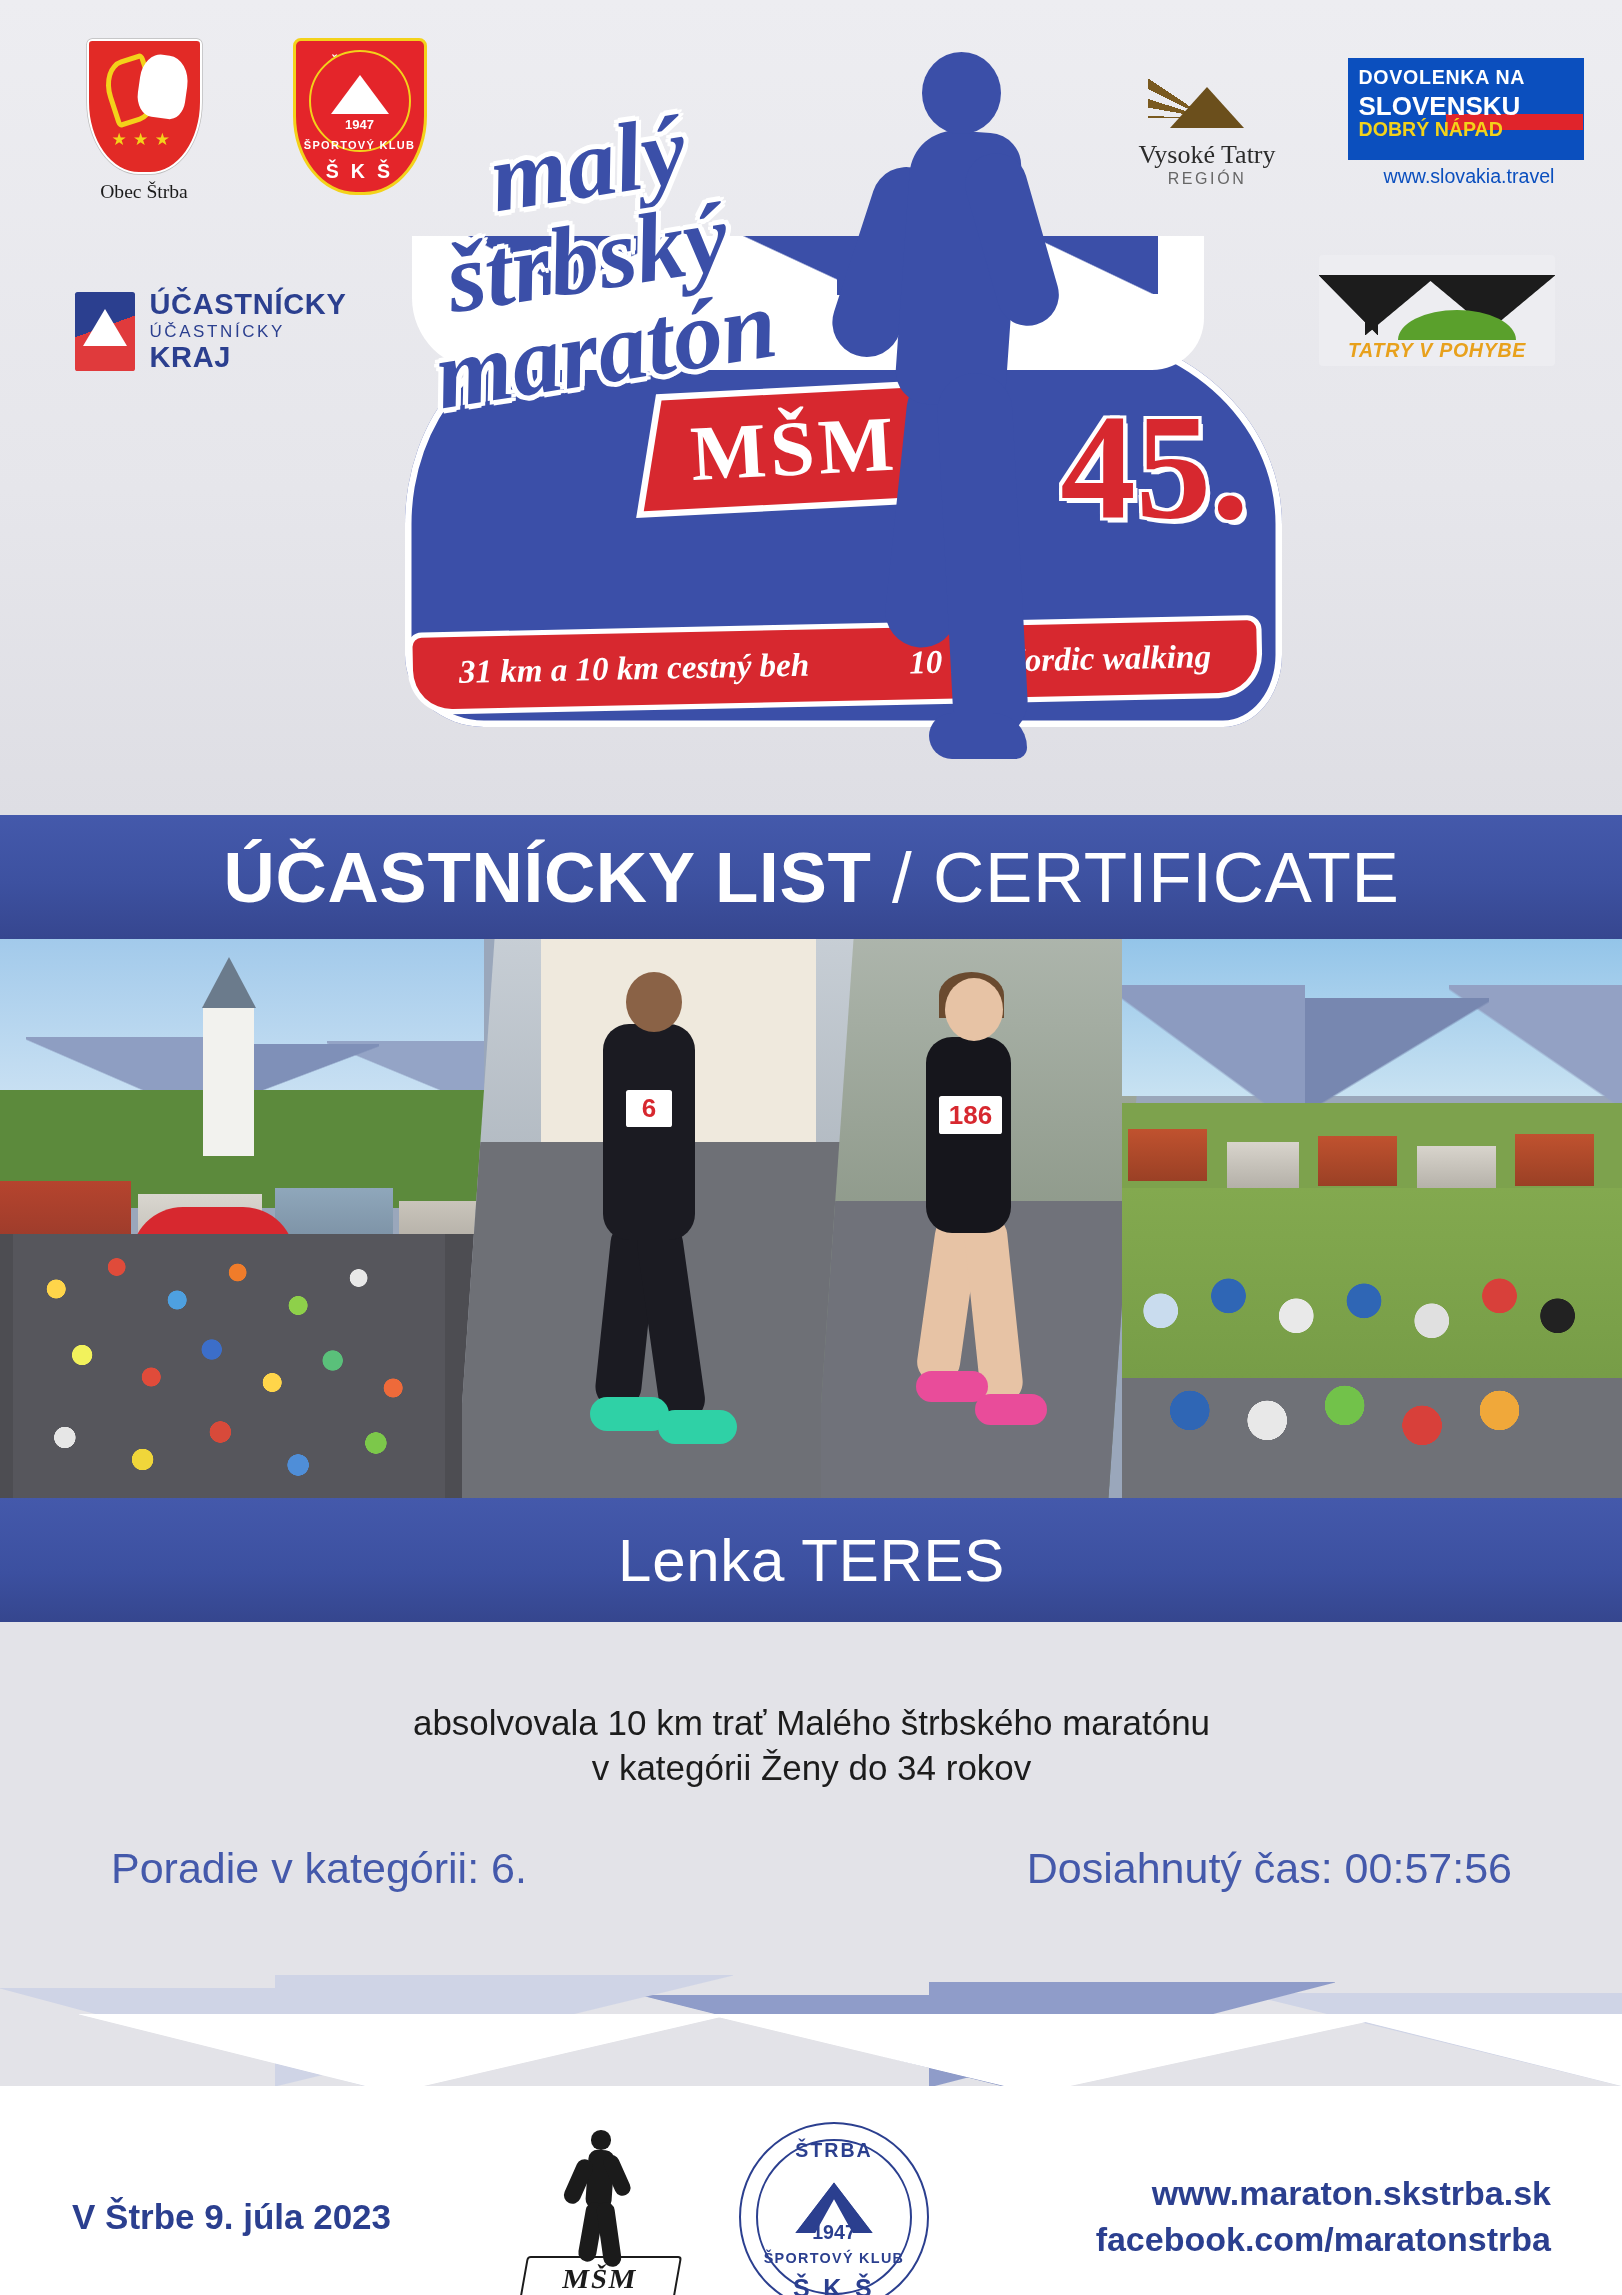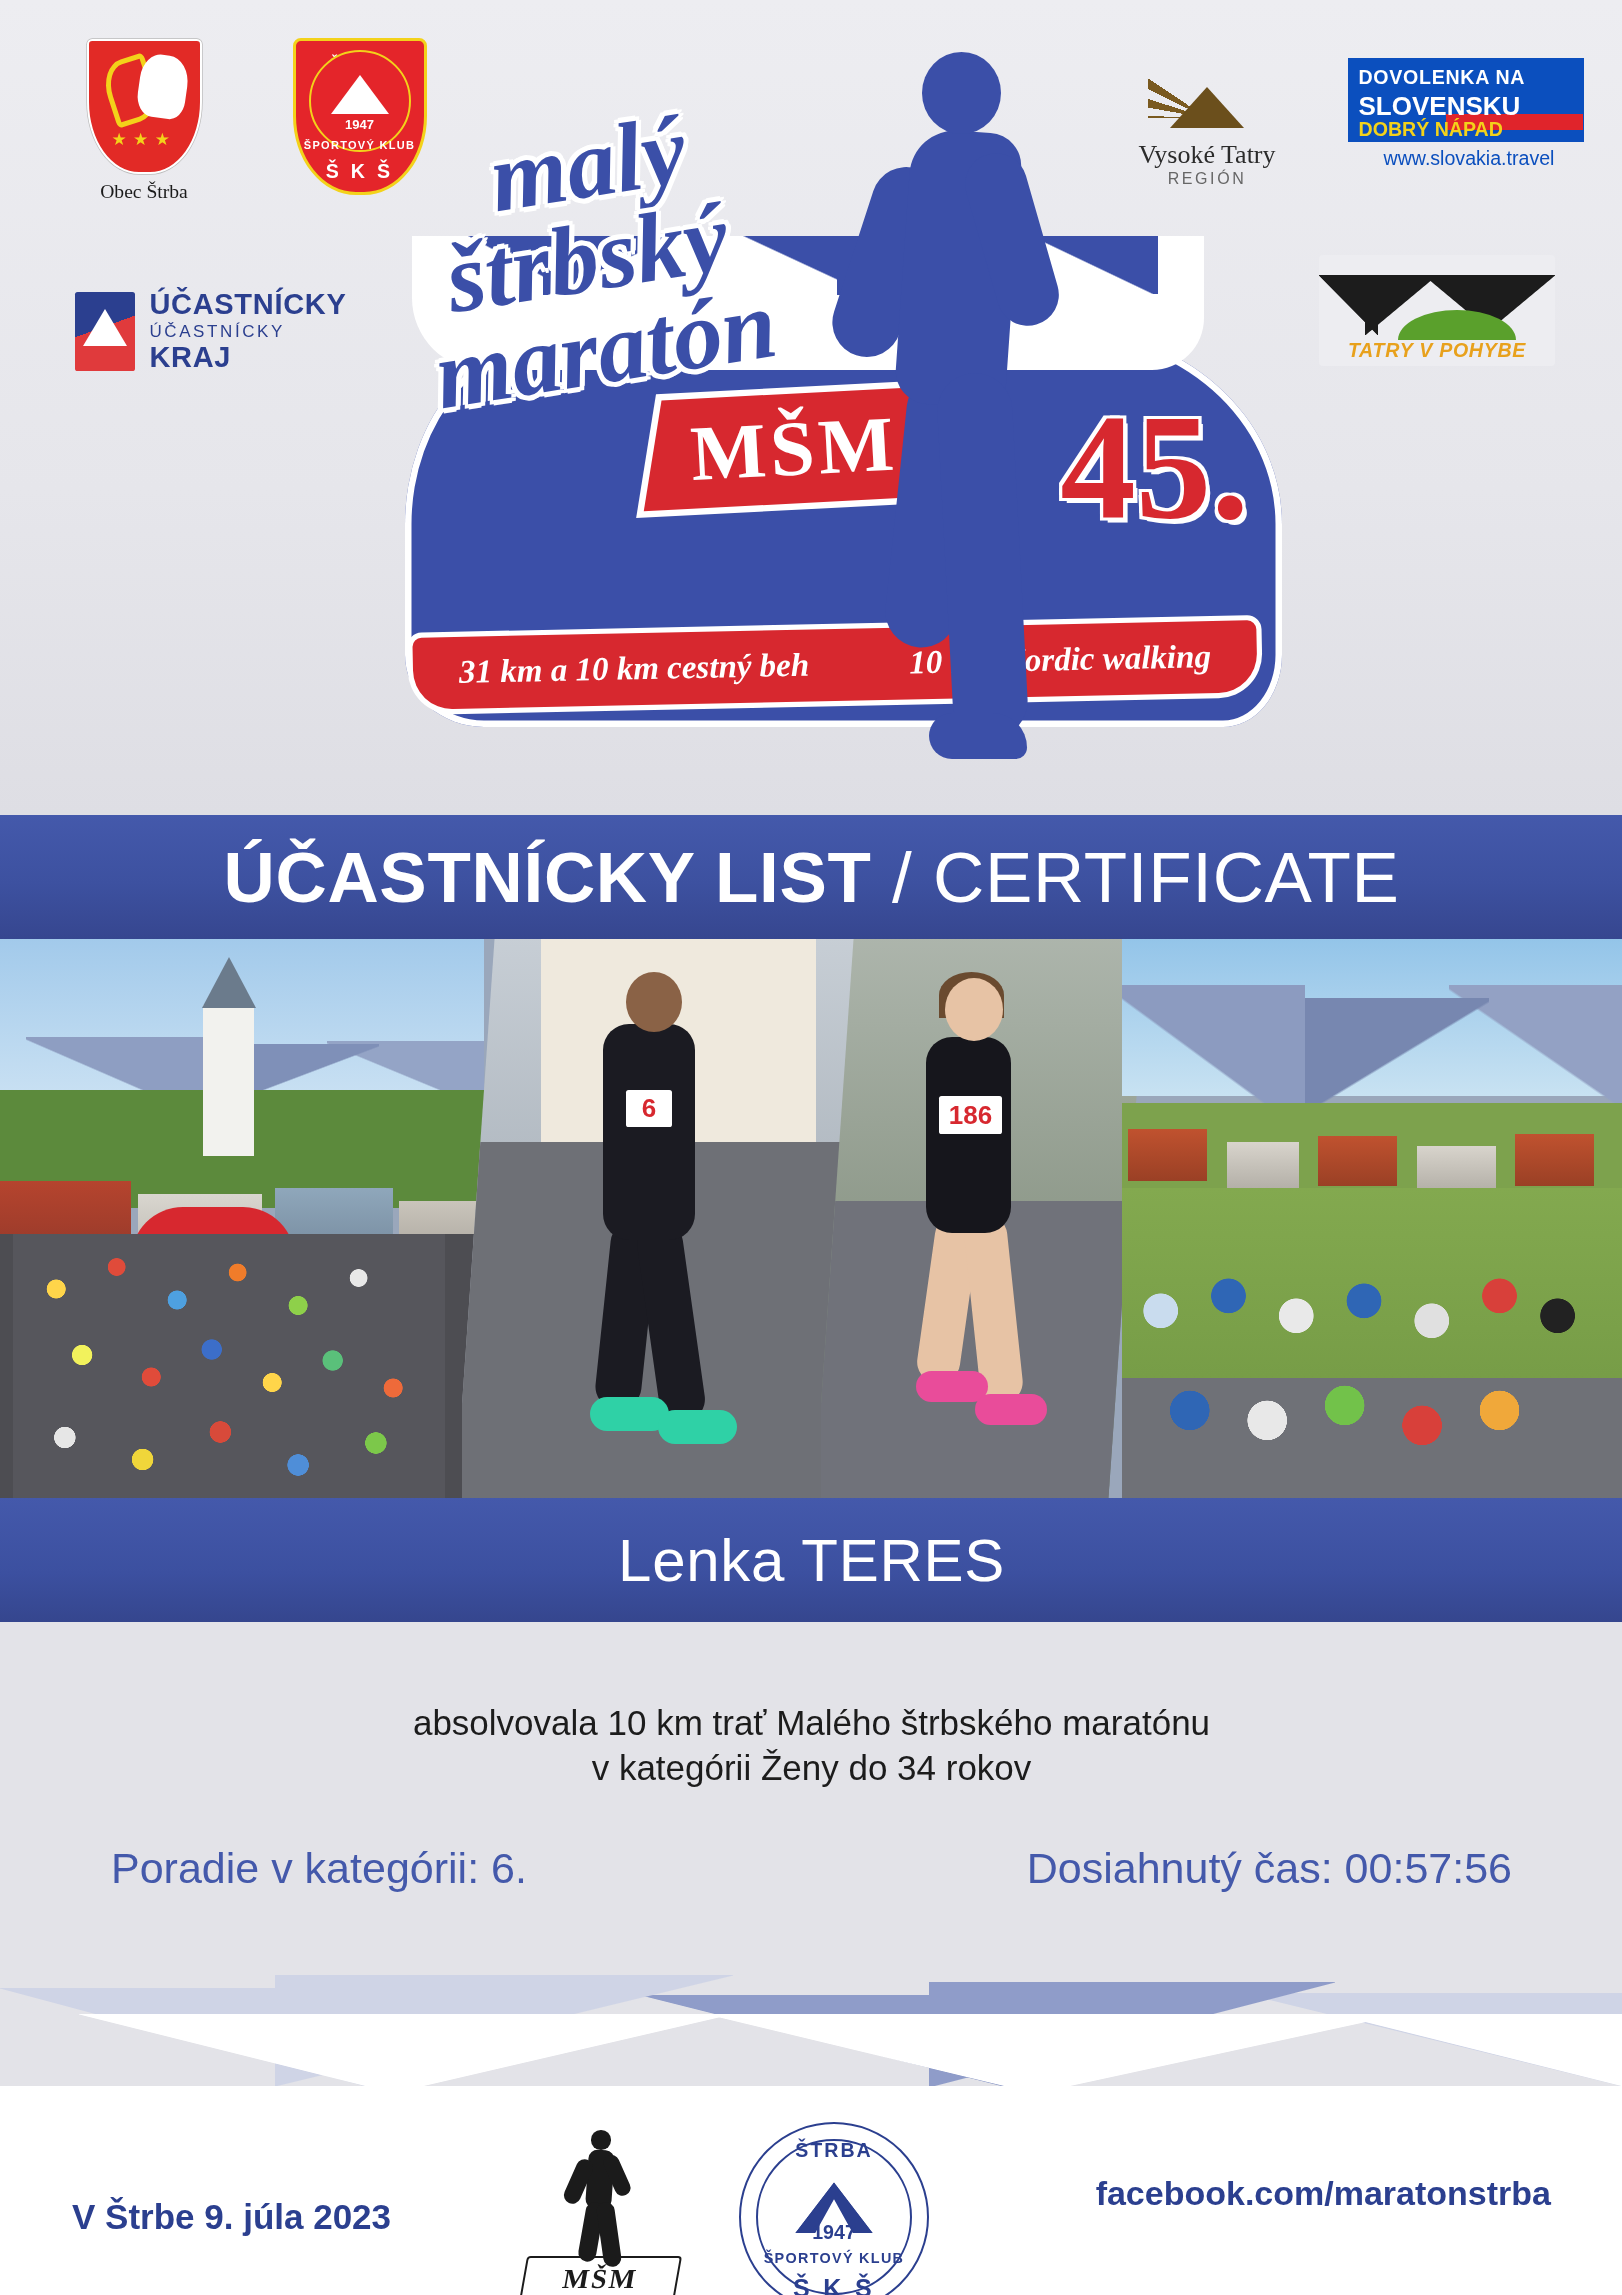--- a/index.html
+++ b/index.html
@@ -220,21 +220,21 @@
   }
 
   .logo-slovakia {
     position: absolute;
     left: 1348px;
     top: 58px;
     width: 242px;
   }
   .slovakia-box {
     width: 236px;
-    height: 84px;
+    height: 102px;
     background: #0b4fbe;
     position: relative;
     overflow: hidden;
   }
   .slovakia-box .s1 {
     position: absolute; left: 10.5px; top: 7.9px;
     color: #fff; font-size: 19.6px; font-weight: bold; letter-spacing: 0.7px;
   }
   .slovakia-box .s2 {
     position: absolute; left: 10.5px; top: 33px;
@@ -898,16 +898,17 @@
     <div class="outer"></div>
     <div class="inner"></div>
     <div class="t t1">ŠTRBA</div>
     <div class="mtn"></div>
     <div class="t t2">1947</div>
     <div class="t t3">ŠPORTOVÝ KLUB</div>
     <div class="t t4">Š K Š</div>
   </div>
 
   <div class="footer-links">
+    <div>www.maraton.skstrba.sk</div>
     <div>facebook.com/maratonstrba</div>
   </div>
 </div>
 
 
 </body></html>

